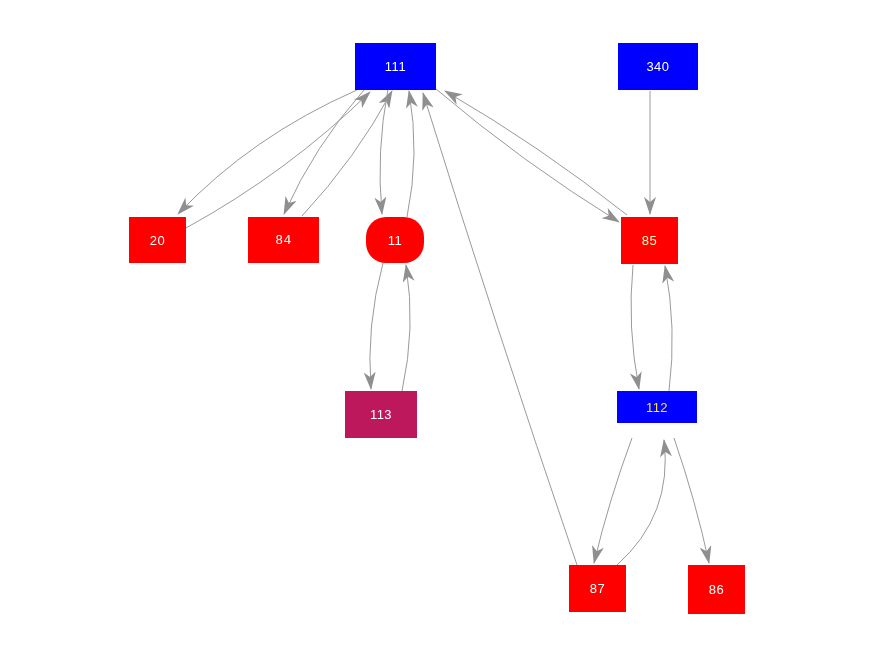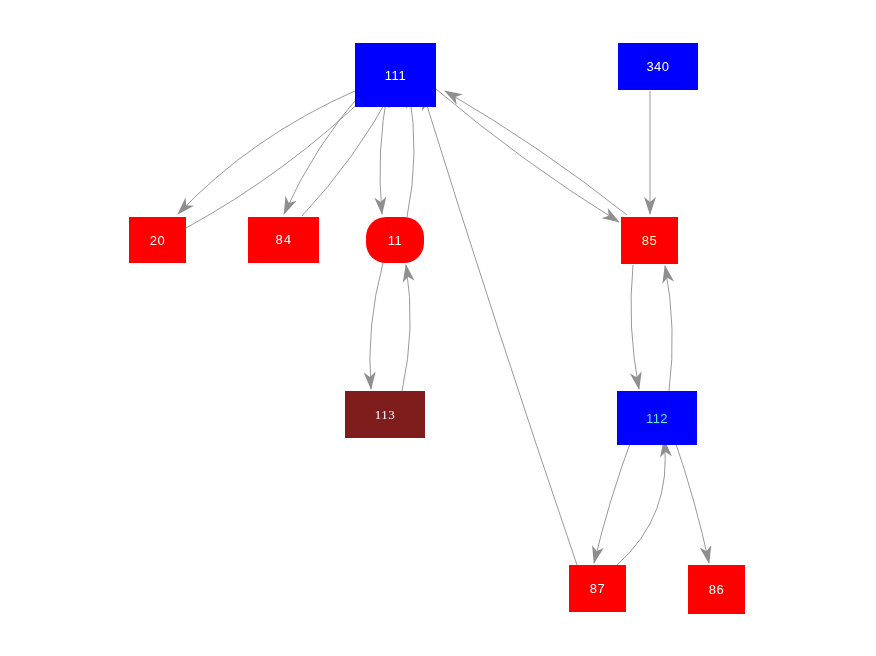--- a/index.html
+++ b/index.html
@@ -74,42 +74,42 @@
         <path d="M402,391 Q416,328 406,265" class="edge-path" stroke="#9a9a9a" marker-end="url(#arrowhead)"></path>
         <path d="M633,265 Q627,327 639,389" class="edge-path" stroke="#9a9a9a" marker-end="url(#arrowhead)"></path>
         <path d="M669,391 Q677,328 665,266" class="edge-path" stroke="#9a9a9a" marker-end="url(#arrowhead)"></path>
         <path d="M632,438 Q609,500 594,563" class="edge-path" stroke="#9a9a9a" marker-end="url(#arrowhead)"></path>
         <path d="M617,565 Q673,515 664,440" class="edge-path" stroke="#9a9a9a" marker-end="url(#arrowhead)"></path>
         <path d="M674,438 Q696,502 709,563" class="edge-path" stroke="#9a9a9a" marker-end="url(#arrowhead)"></path>
         <path d="M577,565 Q495,325 423,93" class="edge-path" stroke="#9a9a9a" marker-end="url(#arrowhead)"></path>
       </g>
   </svg>
   <div id="node-layer">
-      <div class="graph-node" style="left: 355px; top: 43px; width: 81px; height: 64px; background: rgb(0, 0, 255); color: rgb(255, 255, 255);">
+      <div class="graph-node" style="left: 355px; top: 43px; width: 81px; height: 47px; background: rgb(0, 0, 255); color: rgb(255, 255, 255);">
         <span class="node-label">111</span>
       </div>
       <div class="graph-node" style="left: 610px; top: 43px; width: 80px; height: 47px; background: rgb(0, 0, 255); color: rgb(255, 255, 255); margin-left: 8px;">
         <span class="node-label">340</span>
       </div>
       <div class="graph-node" style="left: 129px; top: 217px; width: 57px; height: 46px; background: rgb(255, 0, 0); color: rgb(255, 255, 255);">
         <span class="node-label">20</span>
       </div>
       <div class="graph-node" style="left: 248px; top: 217px; width: 71px; height: 46px; background: rgb(255, 0, 0); color: rgb(255, 255, 255); font-family: Liberation Mono, monospace;">
         <span class="node-label">84</span>
       </div>
       <div class="graph-node" style="left: 366px; top: 217px; width: 58px; height: 46px; background: rgb(255, 0, 0); color: rgb(255, 255, 255); border-radius: 20px;">
         <span class="node-label">11</span>
       </div>
       <div class="graph-node" style="left: 621px; top: 217px; width: 57px; height: 47px; background: rgb(255, 0, 0); color: #fef9c3;">
         <span class="node-label">85</span>
       </div>
-      <div class="graph-node" style="left: 345px; top: 391px; width: 80px; height: 47px; background: #7f1d1d; color: rgb(255, 255, 255); font-family: Liberation Serif, serif;">
+      <div class="graph-node" style="left: 345px; top: 391px; width: 72px; height: 47px; background: #be185d; color: rgb(255, 255, 255);">
         <span class="node-label">113</span>
       </div>
-      <div class="graph-node" style="left: 617px; top: 391px; width: 80px; height: 54px; background: rgb(0, 0, 255); color: #5eead4;">
+      <div class="graph-node" style="left: 617px; top: 391px; width: 80px; height: 32px; background: rgb(0, 0, 255); color: #fde047;">
         <span class="node-label">112</span>
       </div>
       <div class="graph-node" style="left: 569px; top: 565px; width: 57px; height: 47px; background: rgb(255, 0, 0); color: rgb(255, 255, 255);">
         <span class="node-label">87</span>
       </div>
       <div class="graph-node" style="left: 688px; top: 565px; width: 57px; height: 49px; background: rgb(255, 0, 0); color: rgb(255, 255, 255);">
         <span class="node-label">86</span>
       </div>
     </div>
 </div>

